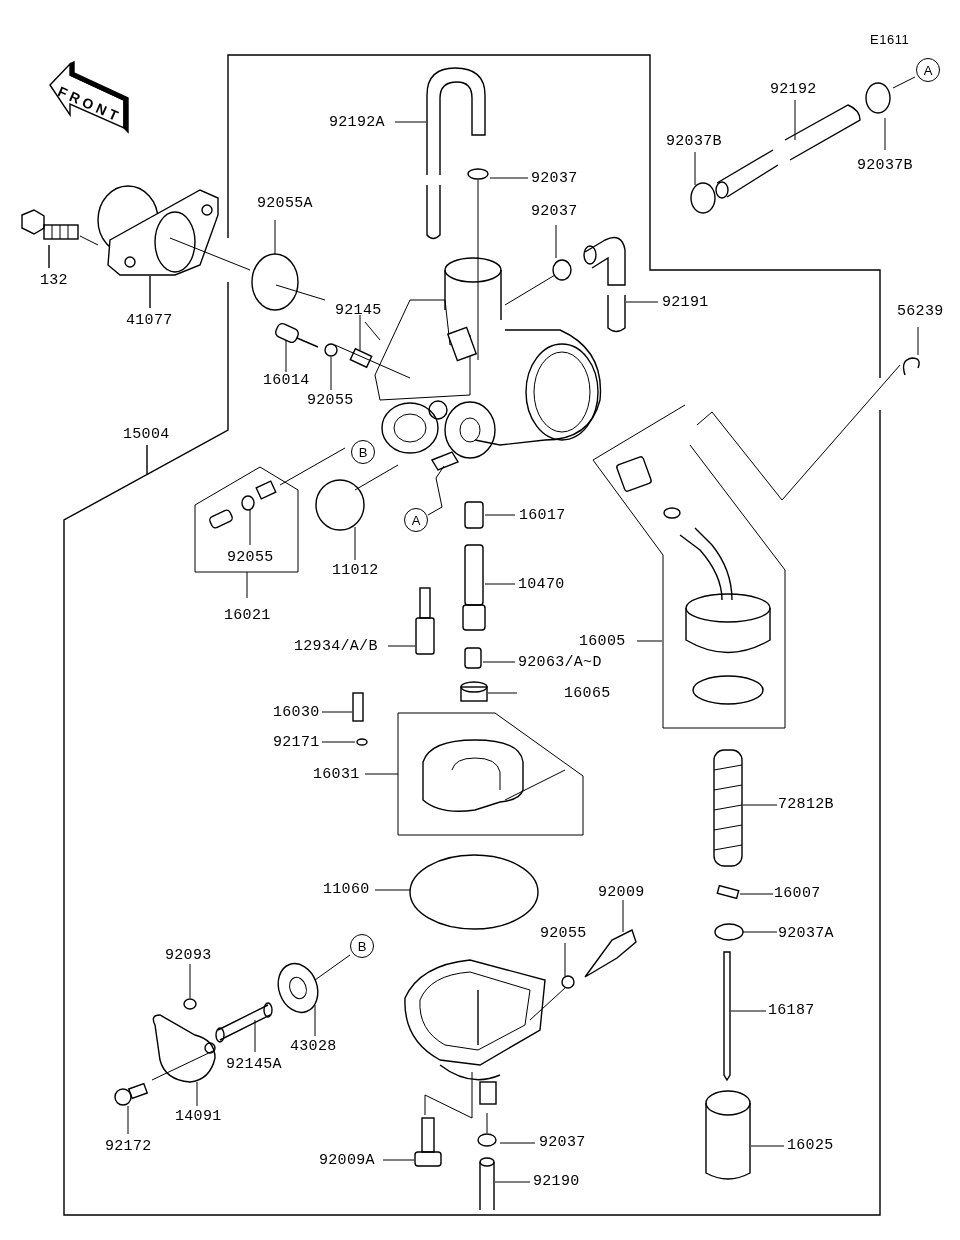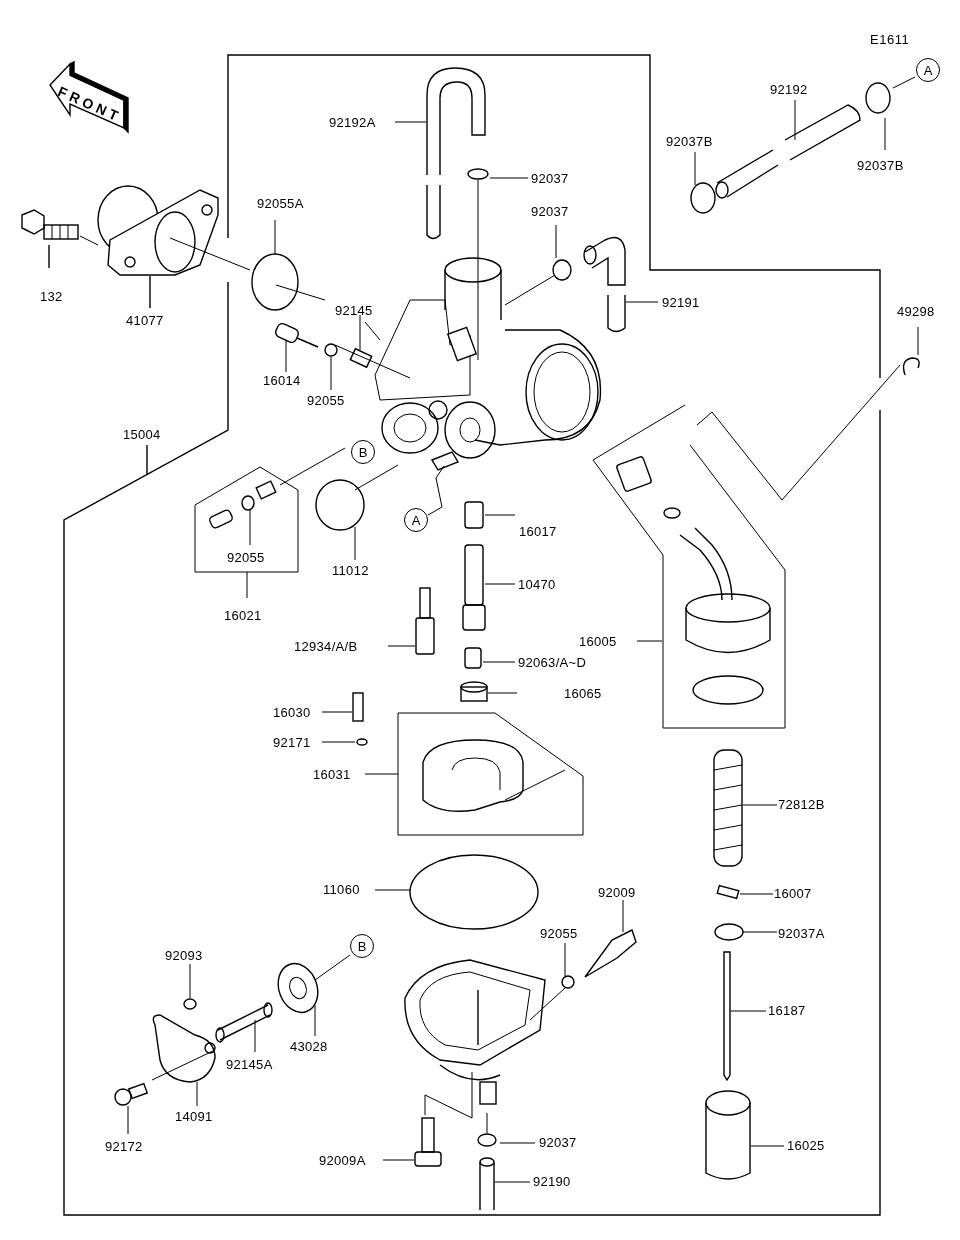--- a/index.html
+++ b/index.html
@@ -3,22 +3,22 @@
 <meta charset="utf-8">
 <style>
   html, body { margin: 0; padding: 0; background: #ffffff; }
   body { width: 960px; height: 1240px; position: relative; overflow: hidden;
          font-family: "Liberation Sans", sans-serif; color: #000; }
   #art { position: absolute; left: 0; top: 0; width: 960px; height: 1240px; }
   #art * { fill: none; stroke: #000; stroke-width: 1.4; }
   #art .thin { stroke-width: 1; }
   #art .fillw { fill: #fff; }
   #art .fillb { fill: #000; }
-  .lbl { position: absolute; font-size: 13px; line-height: 16px; white-space: nowrap;
-         letter-spacing: 0.3px; background: transparent; }
+  .lbl { position: absolute; font-size: 15px; line-height: 16px; white-space: nowrap;
+         letter-spacing: 0.3px; background: transparent; font-family: Liberation Mono, monospace; }
   .ref { position: absolute; width: 24px; height: 24px; border: 1.3px solid #000; border-radius: 50%;
          font-size: 13px; line-height: 24px; text-align: center; background: #fff; box-sizing: border-box; }
   .code { position: absolute; font-size: 13px; letter-spacing: 0.5px; }
   .front-text { position: absolute; left: 62px; top: 83px; font-size: 14px; font-weight: bold;
                 transform: rotate(24deg); transform-origin: left top; letter-spacing: 4px; }
 </style>
 </head>
 <body>
 
 <svg id="art" viewBox="0 0 960 1240">
@@ -281,32 +281,32 @@
 <div class="ref" style="left:404px;top:508px;">A</div>
 <div class="ref" style="left:350px;top:934px;">B</div>
 
 <div class="lbl" style="left:329px;top:115px;">92192A</div>
 <div class="lbl" style="left:531px;top:171px;">92037</div>
 <div class="lbl" style="left:531px;top:204px;">92037</div>
 <div class="lbl" style="left:770px;top:82px;">92192</div>
 <div class="lbl" style="left:666px;top:134px;">92037B</div>
 <div class="lbl" style="left:857px;top:158px;">92037B</div>
 <div class="lbl" style="left:257px;top:196px;">92055A</div>
-<div class="lbl" style="left:40px;top:273px;margin-top:16px;">132</div>
+<div class="lbl" style="left:40px;top:273px;">132</div>
 <div class="lbl" style="left:126px;top:313px;">41077</div>
 <div class="lbl" style="left:335px;top:303px;">92145</div>
 <div class="lbl" style="left:662px;top:295px;">92191</div>
-<div class="lbl" style="left:897px;top:304px;">49298</div>
+<div class="lbl" style="left:897px;top:304px;">56239</div>
 <div class="lbl" style="left:263px;top:373px;">16014</div>
 <div class="lbl" style="left:307px;top:393px;">92055</div>
 <div class="lbl" style="left:123px;top:427px;">15004</div>
 <div class="lbl" style="left:227px;top:550px;">92055</div>
 <div class="lbl" style="left:224px;top:608px;">16021</div>
 <div class="lbl" style="left:332px;top:563px;">11012</div>
-<div class="lbl" style="left:519px;top:508px;margin-top:16px;">16017</div>
+<div class="lbl" style="left:519px;top:508px;">16017</div>
 <div class="lbl" style="left:518px;top:577px;">10470</div>
 <div class="lbl" style="left:294px;top:639px;">12934/A/B</div>
 <div class="lbl" style="left:579px;top:634px;">16005</div>
 <div class="lbl" style="left:518px;top:655px;">92063/A~D</div>
 <div class="lbl" style="left:524px;top:686px;margin-left:40px;">16065</div>
 <div class="lbl" style="left:273px;top:705px;">16030</div>
 <div class="lbl" style="left:273px;top:735px;">92171</div>
 <div class="lbl" style="left:313px;top:767px;">16031</div>
 <div class="lbl" style="left:778px;top:797px;">72812B</div>
 <div class="lbl" style="left:323px;top:882px;">11060</div>

